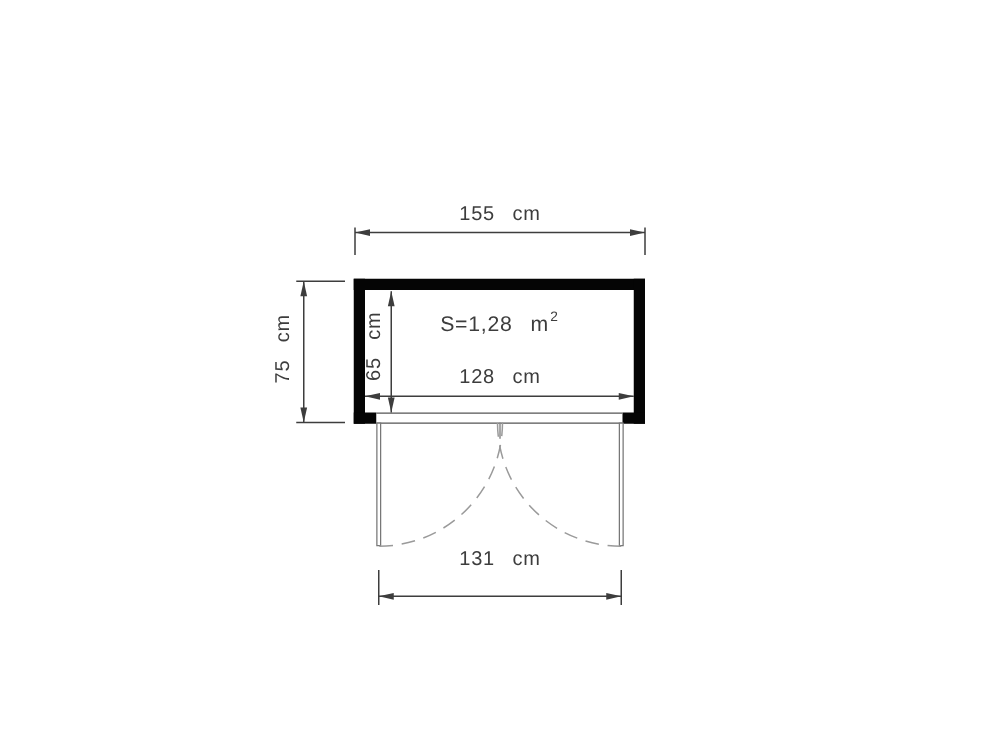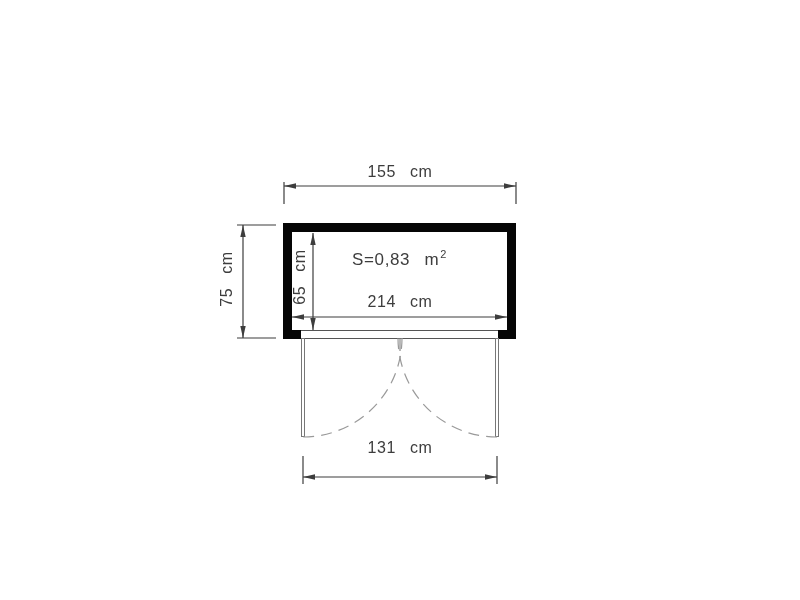--- a/index.html
+++ b/index.html
@@ -88,19 +88,19 @@
       <polygon points="497,477 485,474.3 485,479.7" stroke="none"></polygon>
     </g>
   </svg>
 
   <div class="dim-label" style="left:400px; top:172px;">155 cm</div>
 
   <div class="dim-label vert" style="left:227px; top:279px;">75 cm</div>
 
   <div class="dim-label vert" style="left:300px; top:277px;">65 cm</div>
 
-  <div class="area-label" style="left:399px; top:259px;"><span>S=0,83 m</span><sup>2</sup></div>
+  <div class="area-label" style="left:399px; top:259px;"><span>S=1,28 m</span><sup>2</sup></div>
 
-  <div class="dim-label" style="left:400px; top:302px;">214 cm</div>
+  <div class="dim-label" style="left:400px; top:302px;">128 cm</div>
 
   <div class="dim-label" style="left:400px; top:448px;">131 cm</div>
 
 </div>
 
 </body></html>

